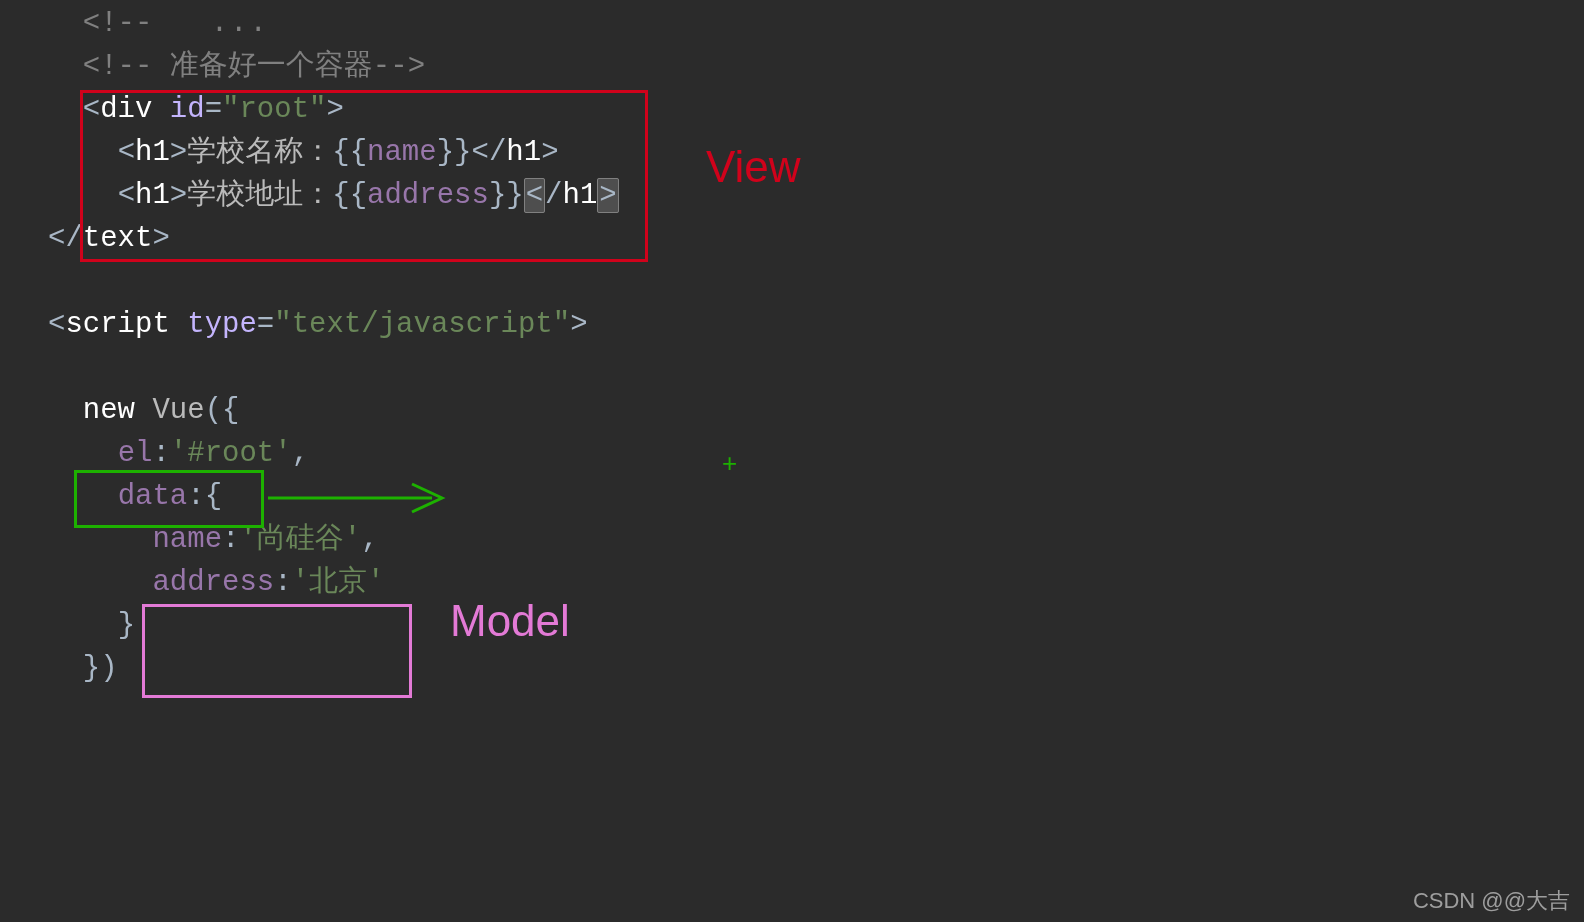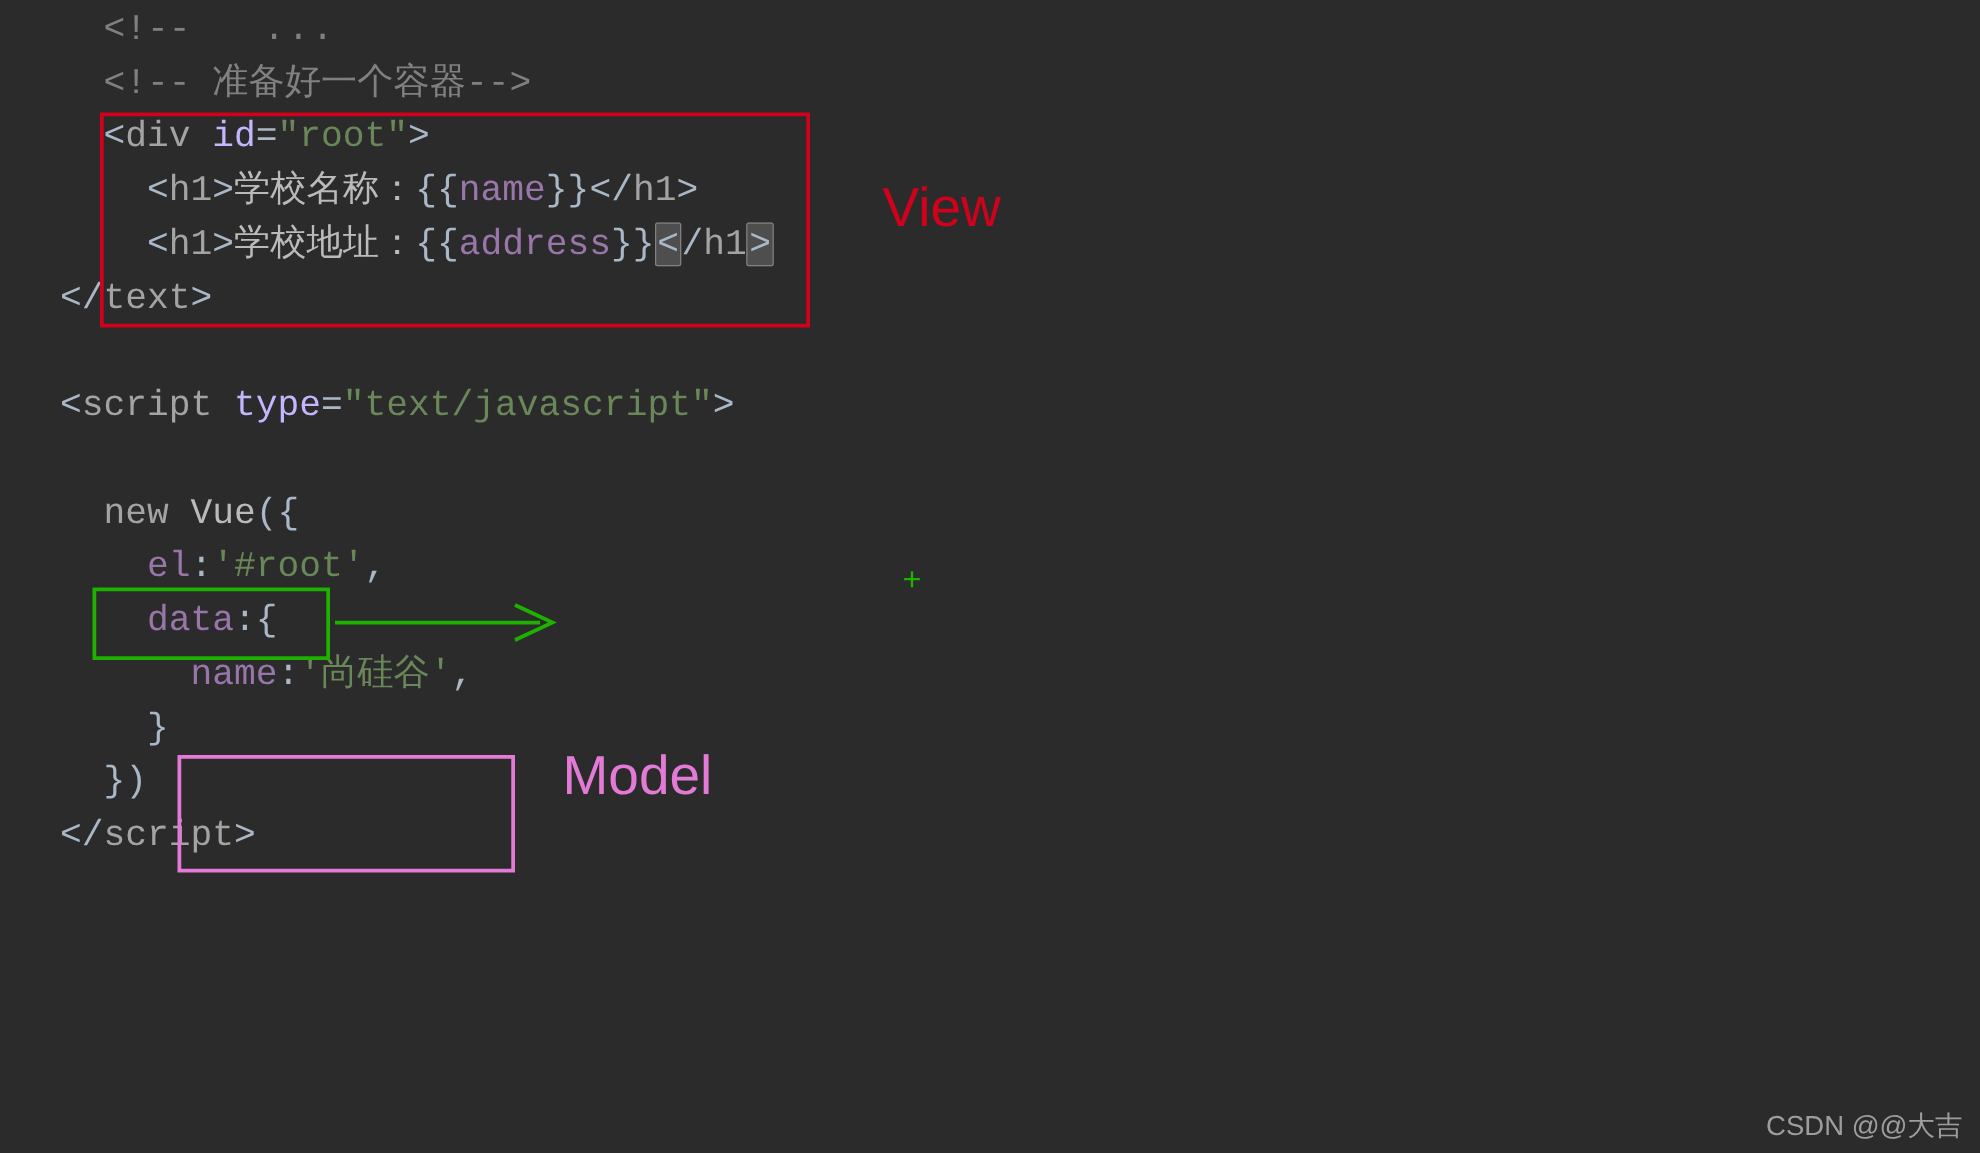--- a/index.html
+++ b/index.html
@@ -24,21 +24,21 @@
     height: 830px;
     padding-top: 2px;
     color: #a9b7c6;
   }
   .line {
     white-space: pre;
     font-size: 29px;
     line-height: 43px;
     padding-left: 48px;
   }
-  .kw    { color: #a3a3a3; margin-top: 36px; }      
+  .kw    { color: #ffffff; margin-top: 36px; }      
   .attr  { color: #c4b5fd; text-align: right; }      
   .str   { color: #6a8759; }      
   .punc  { color: #a9b7c6; }      
   .var   { color: #9876aa; }      
   .ident { color: #bababa; }
   .cmt   { color: #808080; }      
   .ellipsis { color: #808080; letter-spacing: 2px;}
   .tagmatch {
     background: #4e4e4e;
     border: 1px solid #808080;
@@ -125,26 +125,26 @@
     <div class="line"> </div>
 
     <div class="line"><span class="kw">  new </span><span class="ident">Vue</span><span class="punc">({</span></div>
 
     <div class="line">    <span class="var">el</span><span class="punc">:</span><span class="str">'#root'</span><span class="punc">,</span></div>
 
     <div class="line">    <span class="var">data</span><span class="punc">:{</span></div>
 
     <div class="line">      <span class="var">name</span><span class="punc">:</span><span class="str">'尚硅谷'</span><span class="punc">,</span></div>
 
+    <div class="line">      <span class="var">address</span><span class="punc">:</span><span class="str">'北京'</span></div>
 
     <div class="line">    <span class="punc">}</span></div>
 
     <div class="line">  <span class="punc">})</span></div>
 
-    <div class="line"><span class="punc">&lt;/</span><span class="kw">script</span><span class="punc">&gt;</span></div>
 
   </div>
 
   <div class="box-red" style="left:80px; top:90px; width:562px; height:166px;"></div>
   <div class="label label-red" style="left:706px; top:142px;">View</div>
 
   <div class="box-green" style="left:74px; top:470px; width:184px; height:52px;"></div>
 
   <svg class="arrow-svg" style="left:262px; top:470px;" width="210" height="56">
     <line x1="6" y1="28" x2="170" y2="28" stroke="#1db100" stroke-width="3"></line>

